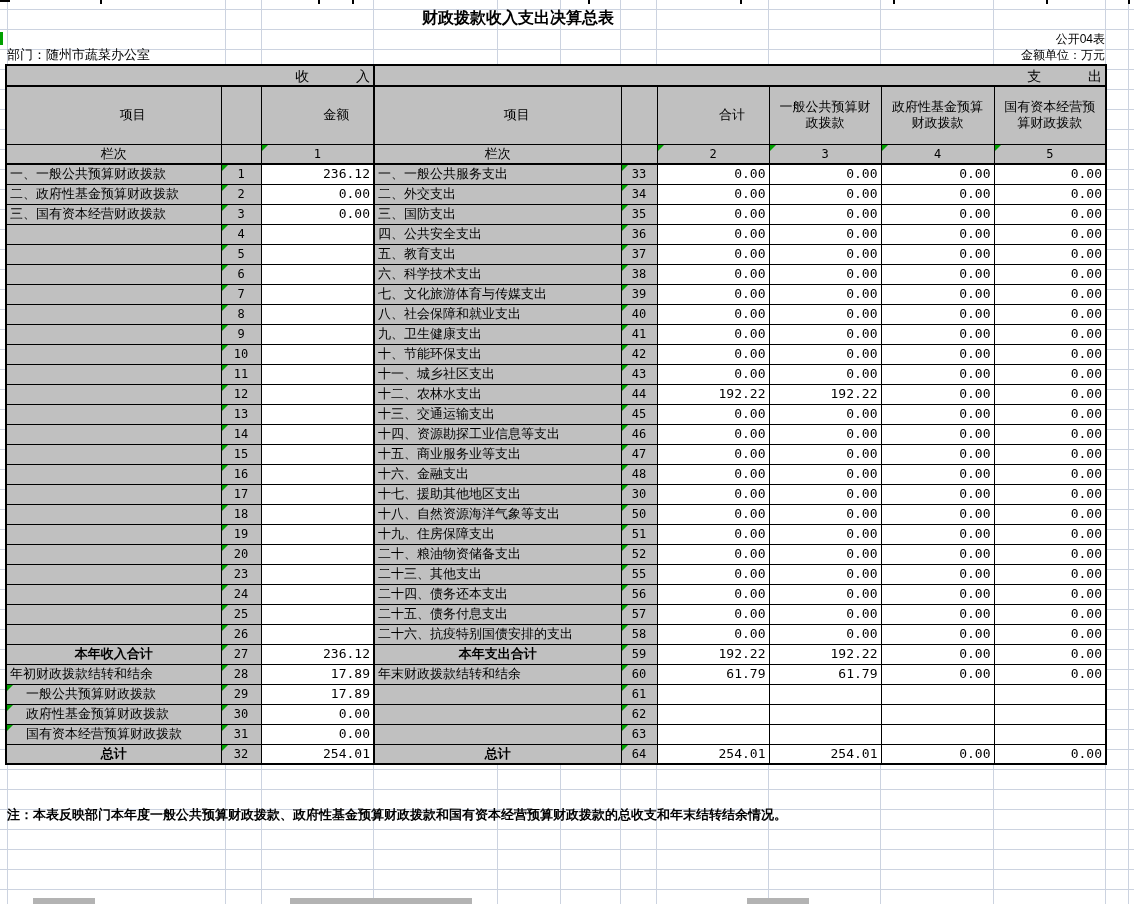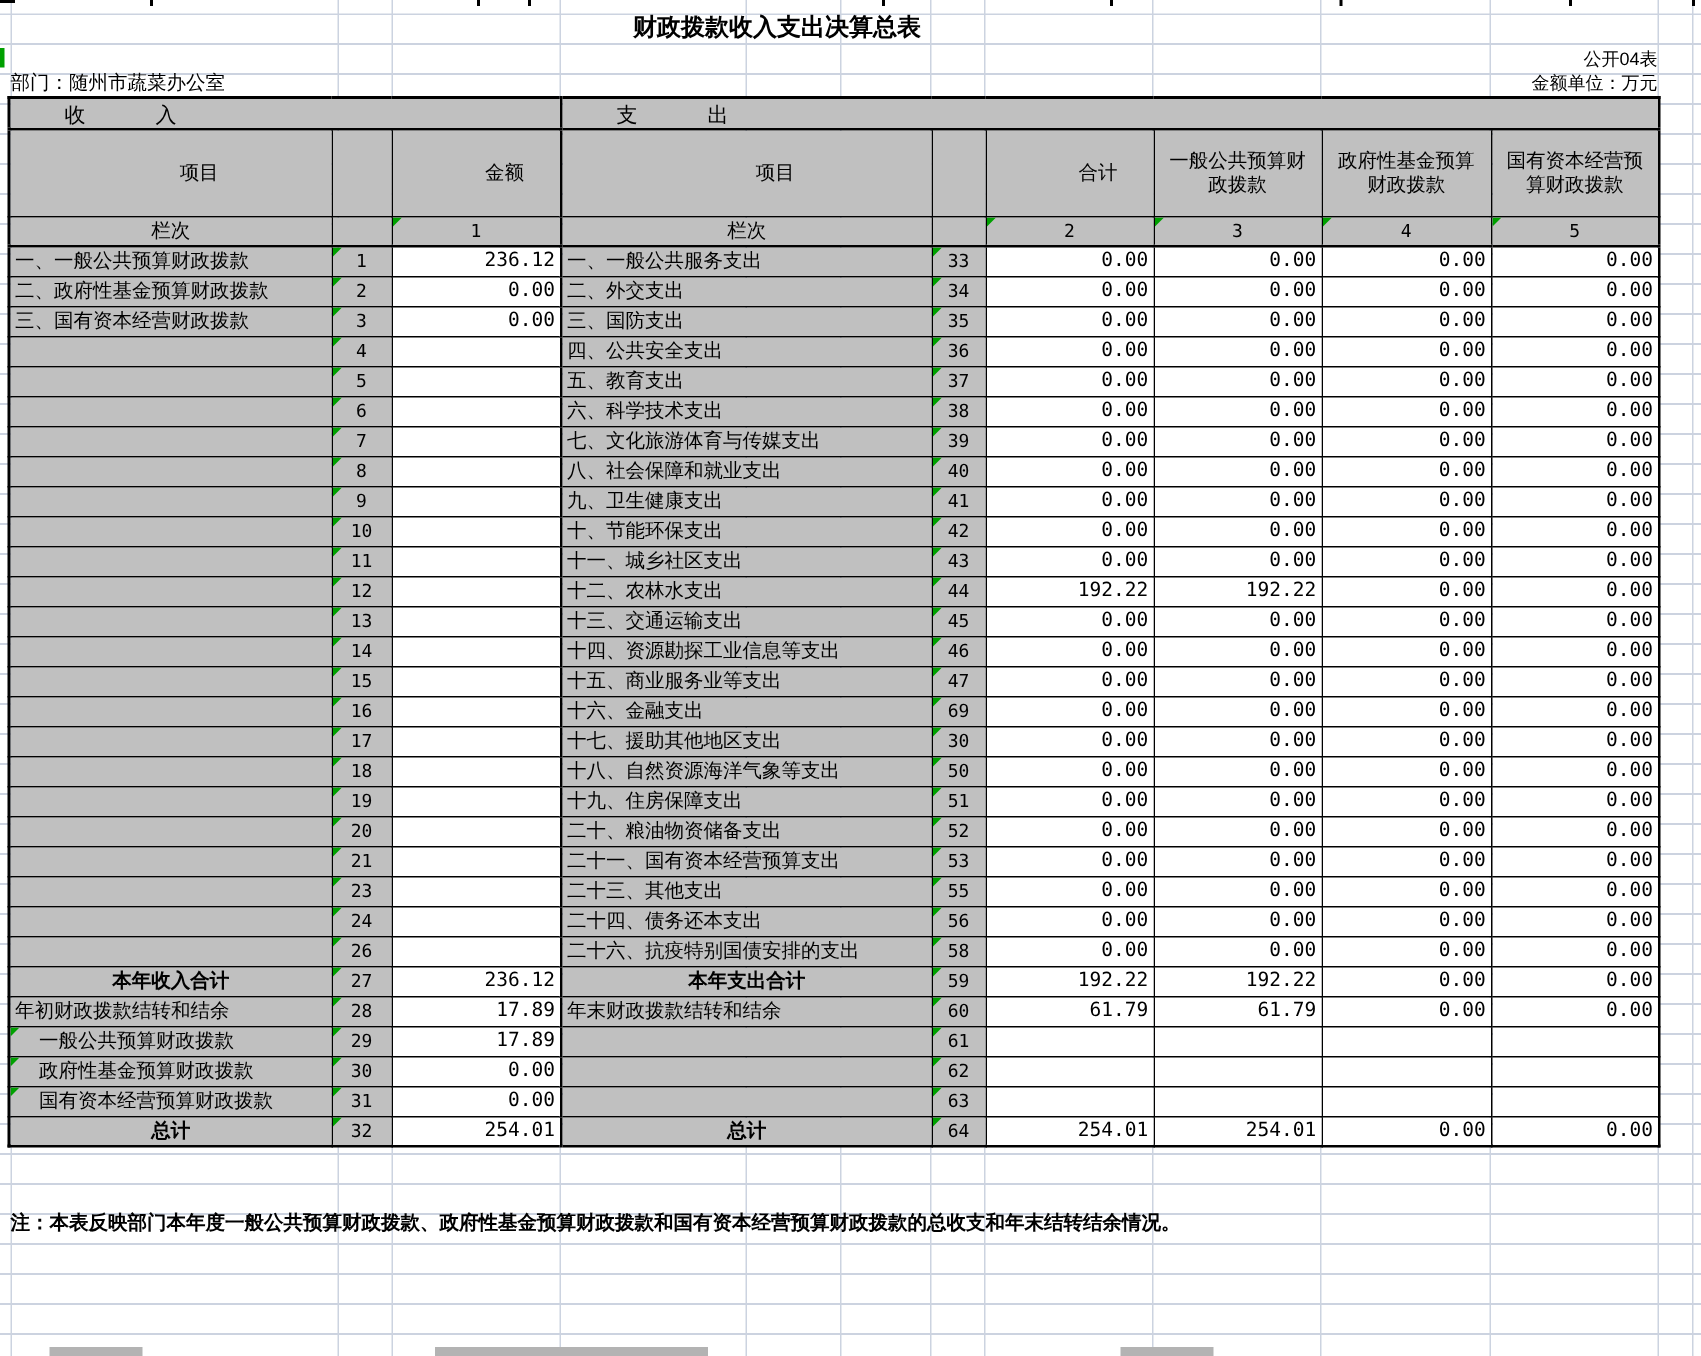--- a/index.html
+++ b/index.html
@@ -43,21 +43,21 @@
   td.line{text-align:center;font-family:"DejaVu Sans Mono","Liberation Mono",monospace;font-size:12px;}
   td.num{text-align:right;font-family:"DejaVu Sans Mono","Liberation Mono",monospace;font-size:13px;}
   td.bc{font-weight:bold;text-align:center;}
   td.ind{padding-left:19px;}
   td.xl{border-left:2px solid #000;}
   td.tri::before{
     content:"";position:absolute;left:0;top:0;width:0;height:0;
     border-top:6px solid #00a000;border-right:6px solid transparent;
   }
   tr.band{height:21px;}
-  tr.band td{border-bottom:2px solid #000;text-align:left;white-space:pre;font-size:14px;padding-left:36px;}
+  tr.band td{border-bottom:2px solid #000;text-align:right;white-space:pre;font-size:14px;padding-left:36px;}
   tr.hdr{height:58px;}
   tr.hdr td{text-align:center;padding-left:41px;}
   tr.hdr td.wrap{white-space:normal;line-height:16px;padding:0 6px;}
   tr.colidx{height:20px;}
   tr.colidx td{border-bottom:2px solid #000;text-align:center;}
   tr.colidx td.line,tr.colidx td.cnum{font-family:"DejaVu Sans Mono","Liberation Mono",monospace;font-size:12px;}
   tr.datarow{height:20px;}
 </style>
 </head>
 <body>
@@ -299,21 +299,21 @@
         <td class="num">0.00</td>
         <td class="num">0.00</td>
         <td class="num">0.00</td>
         <td class="num">0.00</td>
       </tr>
       <tr class="datarow">
         <td class="g item"></td>
         <td class="g line tri">16</td>
         <td class="num"></td>
         <td class="g item xl">十六、金融支出</td>
-        <td class="g line tri">69</td>
+        <td class="g line tri">48</td>
         <td class="num">0.00</td>
         <td class="num">0.00</td>
         <td class="num">0.00</td>
         <td class="num">0.00</td>
       </tr>
       <tr class="datarow">
         <td class="g item"></td>
         <td class="g line tri">17</td>
         <td class="num"></td>
         <td class="g item xl">十七、援助其他地区支出</td>
@@ -351,46 +351,46 @@
         <td class="num"></td>
         <td class="g item xl">二十、粮油物资储备支出</td>
         <td class="g line tri">52</td>
         <td class="num">0.00</td>
         <td class="num">0.00</td>
         <td class="num">0.00</td>
         <td class="num">0.00</td>
       </tr>
       <tr class="datarow">
         <td class="g item"></td>
-        <td class="g line tri">21</td>
-        <td class="num"></td>
-        <td class="g item xl">二十一、国有资本经营预算支出</td>
-        <td class="g line tri">53</td>
-        <td class="num">0.00</td>
-        <td class="num">0.00</td>
-        <td class="num">0.00</td>
-        <td class="num">0.00</td>
-      </tr>
-      <tr class="datarow">
-        <td class="g item"></td>
         <td class="g line tri">23</td>
         <td class="num"></td>
         <td class="g item xl">二十三、其他支出</td>
         <td class="g line tri">55</td>
         <td class="num">0.00</td>
         <td class="num">0.00</td>
         <td class="num">0.00</td>
         <td class="num">0.00</td>
       </tr>
       <tr class="datarow">
         <td class="g item"></td>
         <td class="g line tri">24</td>
         <td class="num"></td>
         <td class="g item xl">二十四、债务还本支出</td>
         <td class="g line tri">56</td>
+        <td class="num">0.00</td>
+        <td class="num">0.00</td>
+        <td class="num">0.00</td>
+        <td class="num">0.00</td>
+      </tr>
+      <tr class="datarow">
+        <td class="g item"></td>
+        <td class="g line tri">25</td>
+        <td class="num"></td>
+        <td class="g item xl">二十五、债务付息支出</td>
+        <td class="g line tri">57</td>
         <td class="num">0.00</td>
         <td class="num">0.00</td>
         <td class="num">0.00</td>
         <td class="num">0.00</td>
       </tr>
       <tr class="datarow">
         <td class="g item"></td>
         <td class="g line tri">26</td>
         <td class="num"></td>
         <td class="g item xl">二十六、抗疫特别国债安排的支出</td>

